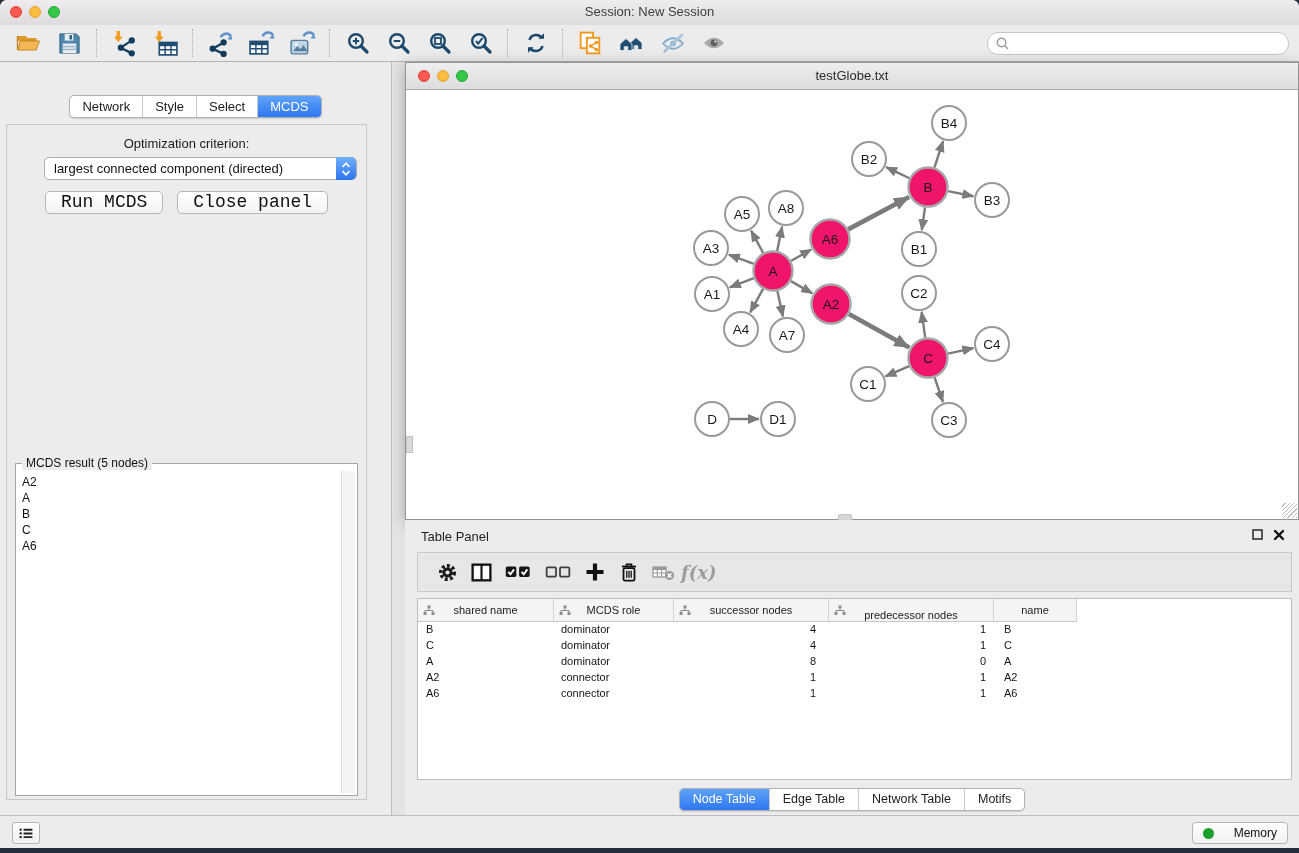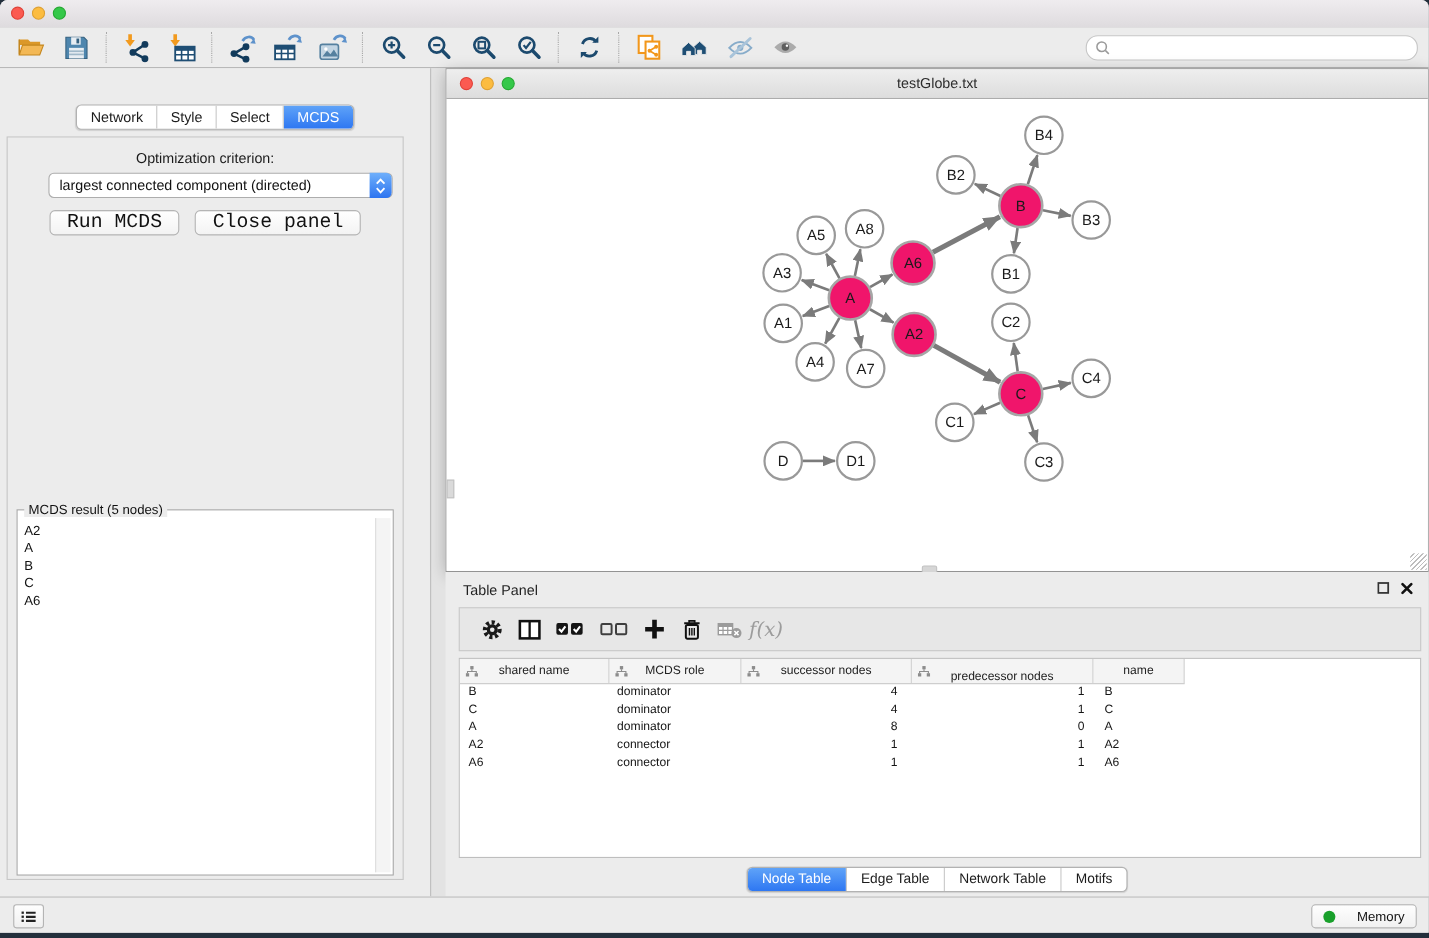--- a/index.html
+++ b/index.html
@@ -47,21 +47,21 @@
   #network-window{position:absolute;left:405px;top:0;width:894px;height:458px;background:#FFF;border:1px solid #939393;box-sizing:border-box;box-shadow:0 3px 14px rgba(0,0,0,.28);}
   .inner-titlebar{position:absolute;left:0;top:0;width:100%;height:26px;background:linear-gradient(#EEEEEE,#DDDDDD);border-bottom:1px solid #ACACAC;}
   .inner-titlebar .lights{top:7px;left:12px;}
   .inner-title{position:absolute;left:0;right:0;top:5px;text-align:center;font-size:13px;color:#2C2C2C;}
   .canvas{position:absolute;left:0;top:27px;right:0;bottom:0;background:#FFF;overflow:hidden;}
   .corner-grip{position:absolute;right:1px;bottom:1px;width:15px;height:15px;background:repeating-linear-gradient(135deg,transparent,transparent 2px,#BDBDBD 2px,#BDBDBD 3px);}
   .pane-handle-left{position:absolute;left:0;top:373px;width:7px;height:17px;background:#DADADA;border:1px solid #C2C2C2;box-sizing:border-box;}
   .pane-handle-bottom{position:absolute;left:432px;bottom:-3px;width:14px;height:8px;background:#D6D6D6;border:1px solid #C2C2C2;box-sizing:border-box;border-radius:2px;}
   
   #table-panel{position:absolute;left:405px;top:458px;width:894px;height:295px;background:#ECECEC;}
-  .tp-toolbar{position:absolute;left:12px;right:7px;top:32px;height:40px;background:#E7E7E7;border:1px solid #C9C9C9;box-sizing:border-box;display:flex;align-items:center;gap:10px;padding-left:17px;}
+  .tp-toolbar{position:absolute;left:12px;right:7px;top:32px;height:40px;background:#E7E7E7;border:1px solid #C9C9C9;box-sizing:border-box;display:flex;align-items:center;gap:10px;padding-left:17px;font-weight:bold;}
   .tpi{display:flex;align-items:center;justify-content:center;width:24px;height:24px;}
   .fx-label{font-family:"DejaVu Serif",serif;font-style:italic;font-size:18px;color:#9C9C9C;margin-left:-4px;}
   .tbl{position:absolute;left:12px;right:7px;top:78px;height:182px;background:#FFF;border:1px solid #BEBEBE;box-sizing:border-box;overflow:hidden;}
   .tbl-header{position:absolute;left:0;top:0;height:22px;background:#F4F4F4;border-bottom:1px solid #CACACA;display:flex;}
   .th{position:relative;height:22px;box-sizing:border-box;border-right:1px solid #D2D2D2;display:flex;align-items:center;justify-content:center;font-size:11px;color:#222;}
   .th .hier{position:absolute;left:5px;top:6px;}
   .tbl-body{position:absolute;left:0;top:22px;right:0;bottom:0;}
   .tr{display:flex;height:16px;align-items:center;}
   .td{font-size:11px;color:#151515;box-sizing:border-box;white-space:nowrap;overflow:hidden;}
   #tp-tabs-wrap{position:absolute;left:0;right:0;top:268px;text-align:center;}
@@ -78,20 +78,21 @@
 
 <div id="stage">
 <div id="app">
 
   <div id="titlebar">
     <div class="lights">
       <span class="light red"></span>
       <span class="light yellow"></span>
       <span class="light green"></span>
     </div>
+    <div class="tb-title">Session: New Session</div>
   </div>
 
   <div id="toolbar">
     <div class="tbi">
           <svg width="27" height="26" viewBox="0 0 26 26">
             <path d="M2 6h8l2 2h9v3H2z" fill="#DB9829"></path>
             <path d="M2 20l3-9h19l-3.4 9z" fill="#F3B855" stroke="#C4861E" stroke-width="1"></path>
             <path d="M2 6v13.5" stroke="#C4861E" stroke-width="1.4"></path>
           </svg>
         </div>

